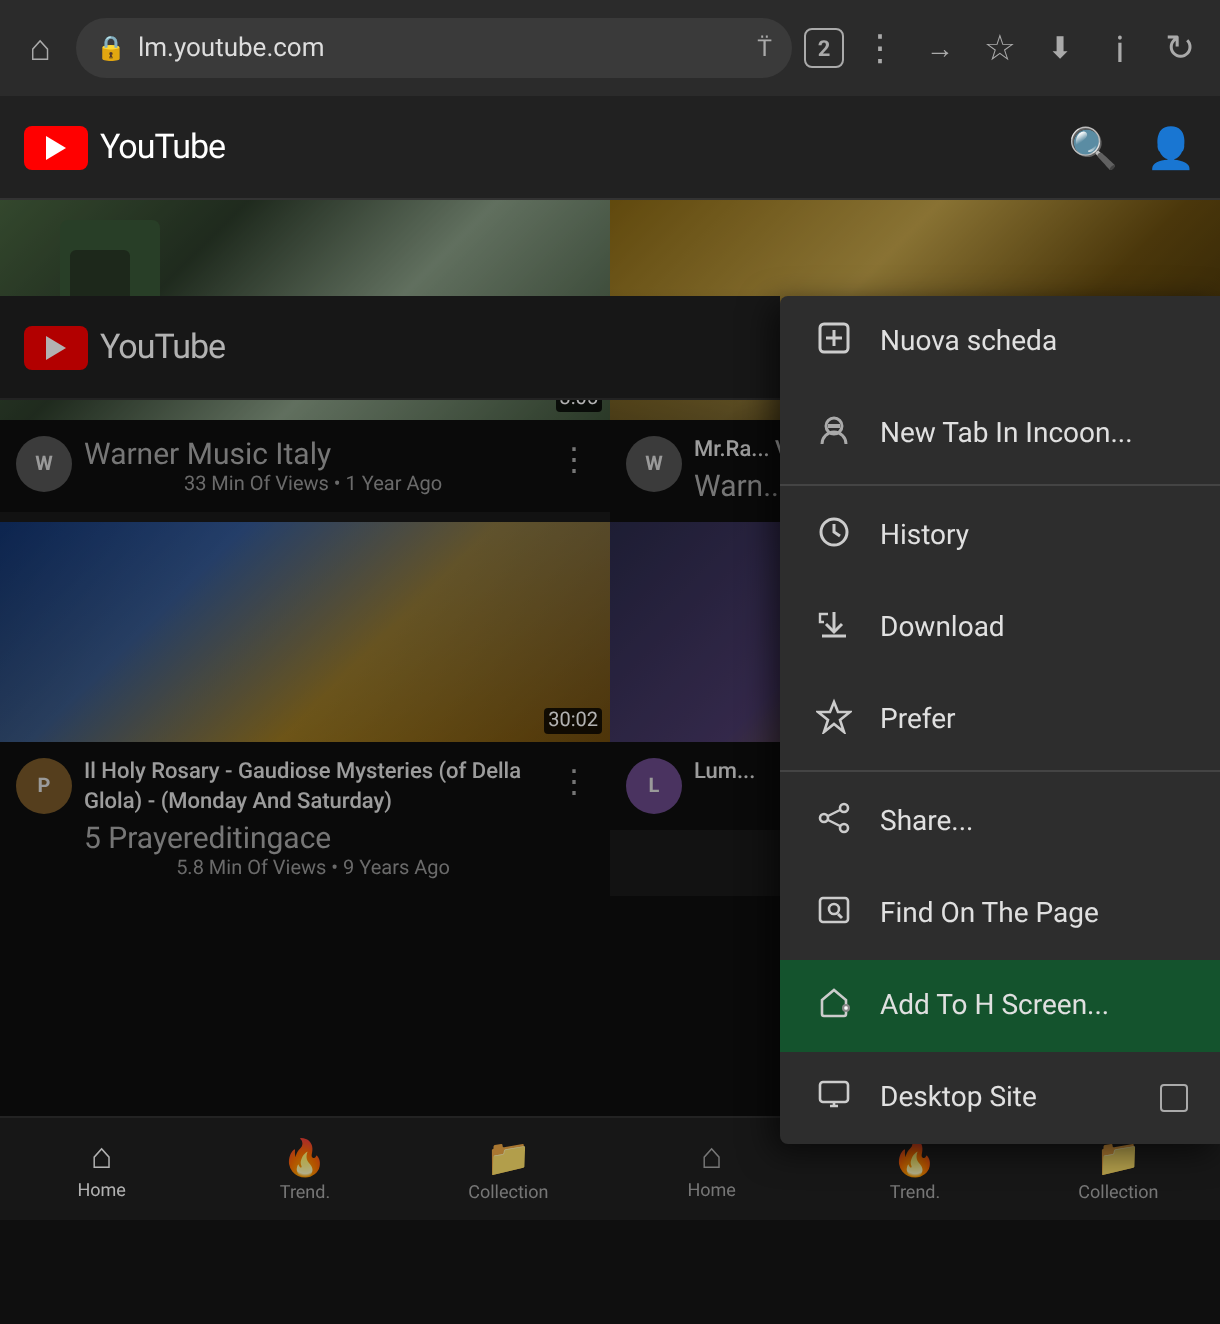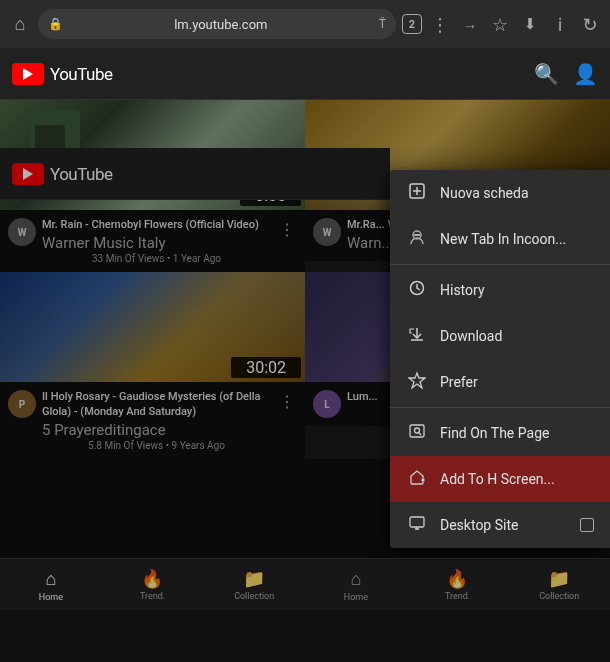--- a/index.html
+++ b/index.html
@@ -31,21 +31,21 @@
       flex: 1;
       background: #3a3a3a;
       border-radius: 20px;
       height: 30px;
       display: flex;
       align-items: center;
       padding: 0 10px;
       gap: 6px;
     }
     .address-bar .lock { color: #aaa; font-size: 12px; }
-    .address-bar .url { color: #ddd; font-size: 13px; flex: 1; text-align: center; }
+    .address-bar .url { color: #ddd; font-size: 13px; flex: 1; }
     .tab-count {
       background: transparent;
       border: 1.5px solid #aaa;
       border-radius: 4px;
       color: #aaa;
       font-size: 11px;
       width: 20px;
       height: 20px;
       display: flex; align-items: center; justify-content: center;
       font-weight: bold;
@@ -153,22 +153,22 @@
       width: 100%;
       height: 60%;
       background: linear-gradient(180deg, transparent, rgba(0,0,0,0.4));
     }
     .duration-badge {
       position: absolute;
       bottom: 4px;
       right: 4px;
       background: rgba(0,0,0,0.8);
       color: white;
-      font-size: 16px;
-      padding: 1px 15px;
+      font-size: 10px;
+      padding: 1px 2px;
       border-radius: 2px;
     }
     .video-info {
       padding: 8px 8px 8px 8px;
       display: flex;
       gap: 6px;
       background: #0f0f0f;
     }
     .channel-avatar {
       width: 28px;
@@ -261,33 +261,32 @@
     .dropdown-menu {
       position: absolute;
       top: 48px;
       right: 0;
       width: 220px;
       background: #2d2d2d;
       border-radius: 4px 0 0 4px;
       overflow: hidden;
       box-shadow: -4px 4px 16px rgba(0,0,0,0.6);
       z-index: 101;
-      margin-top: 22px;
     }
     .menu-item {
       display: flex;
       align-items: center;
       gap: 12px;
       padding: 12px 16px;
       color: #e0e0e0;
       font-size: 14px;
       cursor: pointer;
       position: relative;
     }
-    .menu-item.highlighted { background: #7f1d1d; }
+    .menu-item.highlighted { background: #14532d; }
     .menu-item-icon {
       width: 22px;
       text-align: center;
       font-size: 16px;
       color: #ccc;
       flex-shrink: 0;
     }
     .menu-item-label { flex: 1; }
     .menu-item-check {
       color: #ccc;
@@ -351,21 +350,20 @@
     <div class="video-card">
       <div class="video-thumb thumb-1">
         <div class="thumb-1-figure"></div>
         <span class="duration-badge">3:05</span>
       </div>
       <div class="video-info">
         <div class="channel-avatar">
           <span>W</span>
         </div>
         <div class="video-meta">
-          <div class="video-title">Mr. Rain - Chernobyl Flowers (Official Video)</div>
           <div class="video-channel">Warner Music Italy</div>
           <div class="video-stats">33 Min Of Views • 1 Year Ago</div>
         </div>
         <span class="video-more">⋮</span>
       </div>
     </div>
 
     <div class="video-card">
       <div class="video-thumb thumb-2"></div>
       <div class="video-info">
@@ -497,20 +495,32 @@
       <span class="menu-item-icon">
         <svg width="18" height="18" viewBox="0 0 18 18" fill="none">
           <polygon points="9,2 11,7 17,7 12,11 14,17 9,13 4,17 6,11 1,7 7,7" stroke="#ccc" stroke-width="1.3" fill="none"></polygon>
         </svg>
       </span>
       <span class="menu-item-label">Prefer</span>
     </div>
 
     <div class="menu-divider"></div>
 
+    <div class="menu-item">
+      <span class="menu-item-icon">
+        <svg width="18" height="18" viewBox="0 0 18 18" fill="none">
+          <circle cx="14" cy="4" r="2" stroke="#ccc" stroke-width="1.3" fill="none"></circle>
+          <circle cx="4" cy="9" r="2" stroke="#ccc" stroke-width="1.3" fill="none"></circle>
+          <circle cx="14" cy="14" r="2" stroke="#ccc" stroke-width="1.3" fill="none"></circle>
+          <line x1="6" y1="8" x2="12" y2="5" stroke="#ccc" stroke-width="1.2"></line>
+          <line x1="6" y1="10" x2="12" y2="13" stroke="#ccc" stroke-width="1.2"></line>
+        </svg>
+      </span>
+      <span class="menu-item-label">Share...</span>
+    </div>
 
     <div class="menu-item">
       <span class="menu-item-icon">
         <svg width="18" height="18" viewBox="0 0 18 18" fill="none">
           <rect x="2" y="3" width="14" height="12" rx="1.5" stroke="#ccc" stroke-width="1.3" fill="none"></rect>
           <circle cx="9" cy="8.5" r="2.5" stroke="#ccc" stroke-width="1.3" fill="none"></circle>
           <line x1="11" y1="11" x2="13" y2="13" stroke="#ccc" stroke-width="1.5"></line>
         </svg>
       </span>
       <span class="menu-item-label">Find On The Page</span>

